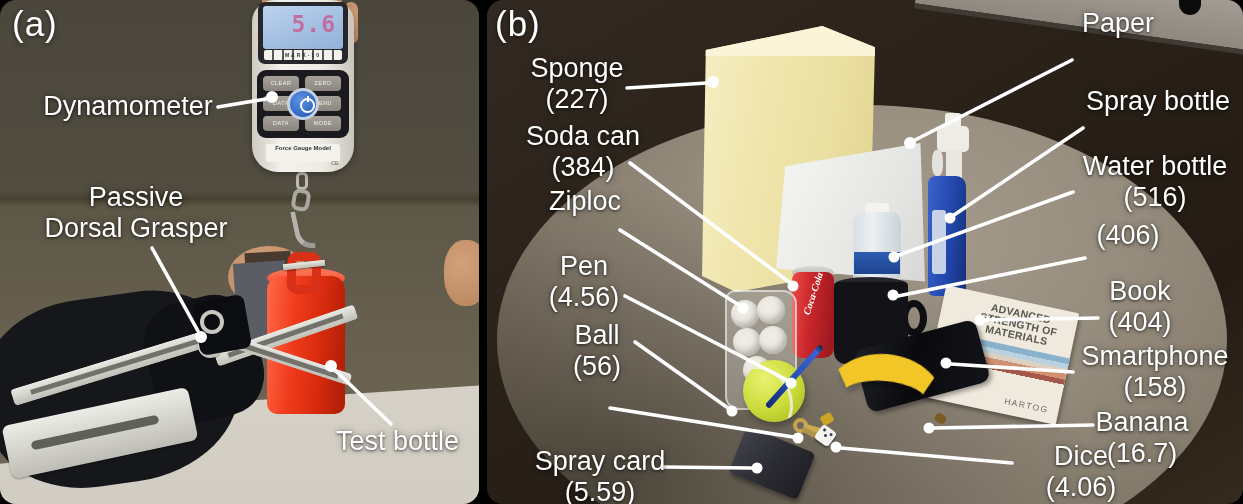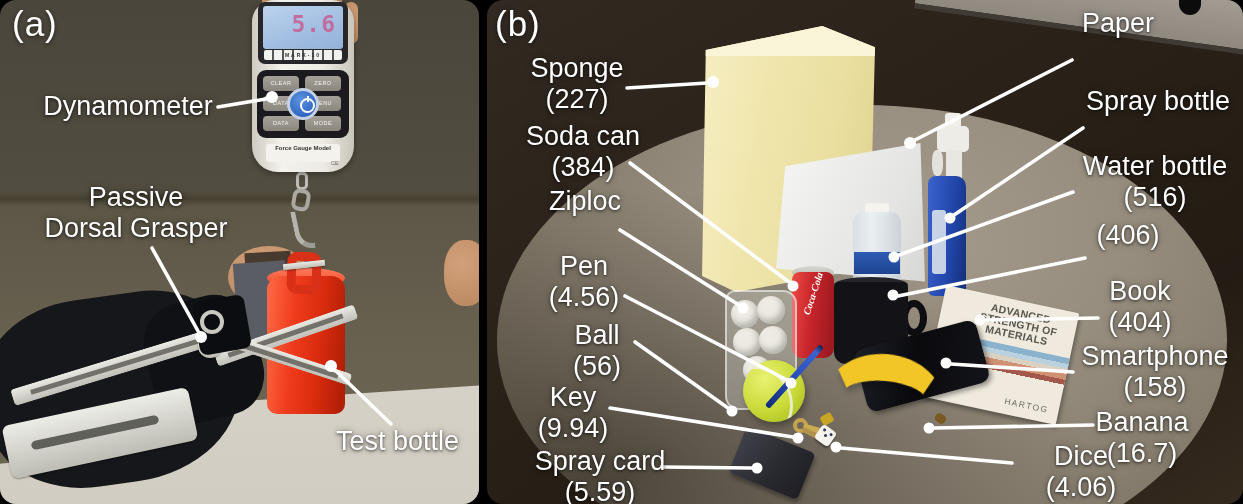--- a/index.html
+++ b/index.html
@@ -323,24 +323,20 @@
       <div>Ziploc</div>
       </div>
     <div class="abs ann" style="left:37px;top:251px;width:120px;">
       <div>Pen</div>
         <div>(4.56)</div>
       </div>
     <div class="abs ann" style="left:50px;top:320px;width:120px;">
       <div>Ball</div>
         <div>(56)</div>
       </div>
-    <div class="abs ann" style="left:26px;top:382px;width:120px;">
-      <div>Key</div>
-        <div>(9.94)</div>
-      </div>
     <div class="abs ann" style="left:33px;top:446px;width:160px;">
       <div>Spray card</div>
         <div>(5.59)</div>
       </div>
 
     <div class="abs ann" style="left:571px;top:8px;width:120px;">
       <div>Paper</div>
       </div>
     <div class="abs ann" style="left:591px;top:86px;width:160px;">
       <div>Spray bottle</div>

